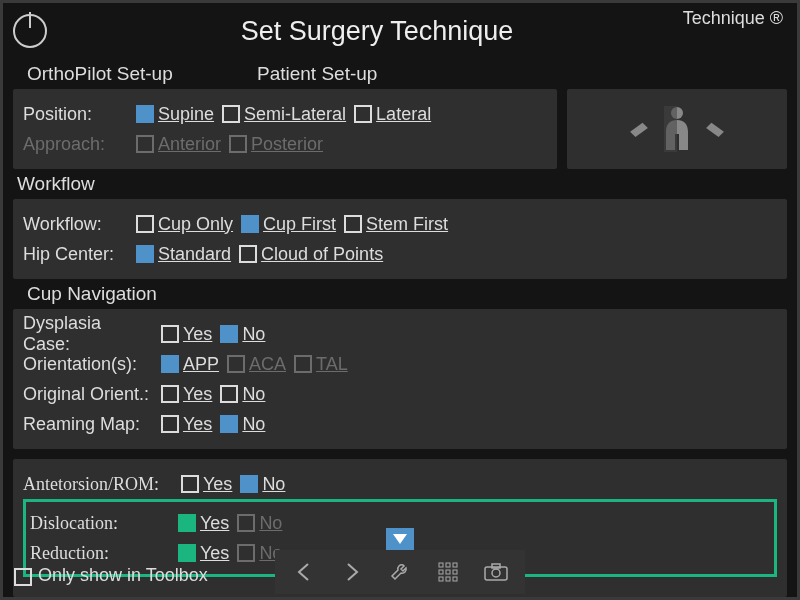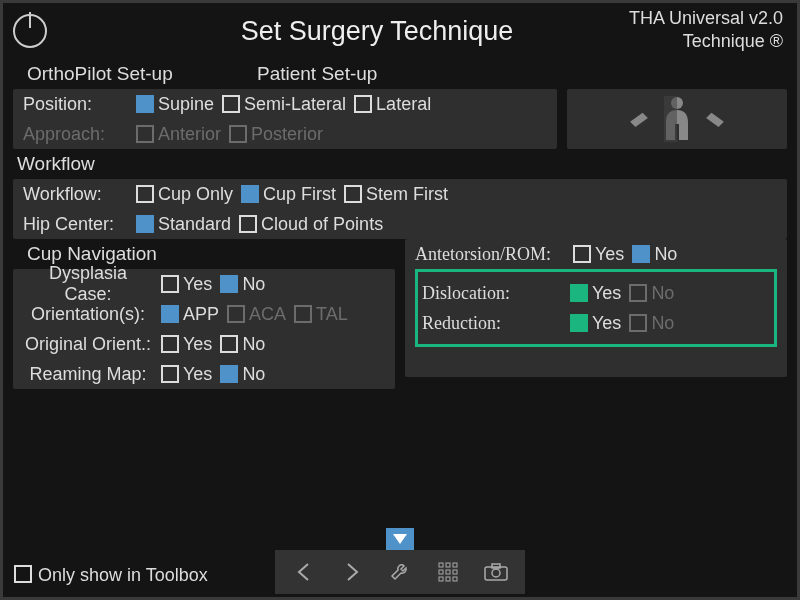--- a/index.html
+++ b/index.html
@@ -54,60 +54,62 @@
     padding: 4px 14px 4px 14px;
   }
   .row-pair {
     display: flex;
     padding: 0 10px;
     gap: 10px;
   }
   .panel {
     background: #2f2f2f;
     border-radius: 2px;
-    padding: 0 10px;
+    padding: 10px 10px;
     flex: 1;
   }
   .panel-narrow {
     width: 220px; flex: none;
     display: flex; align-items: center; justify-content: center;
     gap: 14px;
   }
   .field-row {
     display: flex;
     align-items: center;
     height: 30px;
     gap: 8px;
   }
   .field-label {
     width: 105px;
     font-size: 18px;
   }
-  .field-label.wide { width: 130px; text-align: center; }
+  .field-label.wide { width: 130px; }
   .field-label.wider { width: 150px; font-family: Liberation Serif, serif; }
   .dim { color: #6c6c6c; }
   .checkbox {
     display: inline-flex;
     align-items: center;
     gap: 4px;
     cursor: pointer;
     font-size: 18px;
+    text-decoration: underline;
   }
   .box {
     width: 18px; height: 18px;
     border: 2px solid #ddd;
     display: inline-block;
   }
   .box.checked { background: #4e92c9; border-color: #4e92c9; }
   .box.checked-green { background: #1bb57f; border-color: #1bb57f; }
   .box.dim { border-color: #6c6c6c; }
   .cols {
     display: flex;
     padding: 0 10px;
     gap: 10px;
+    flex-direction: column;
   }
   .col { flex: 1; }
   .highlight-box {
     border: 3px solid #1bb57f;
     border-radius: 0;
     padding: 6px 4px;
   }
   .toolbar {
     position: absolute;
     bottom: 6px;
@@ -133,35 +135,34 @@
     transform: translateX(-50%);
     width: 28px; height: 22px;
     background: #4e92c9;
     display: flex; align-items: center; justify-content: center;
     cursor: pointer;
   }
   .expand-tab svg { fill: #fff; }
   .only-show {
     position: absolute;
     bottom: 14px; left: 14px;
-    display: flex; align-items: flex-start; gap: 6px;
+    display: flex; align-items: flex-end; gap: 6px;
     font-size: 18px;
   }
   .tracker {
     width: 22px; height: 16px;
   }
 </style>
 </head>
 <body>
 
 <div class="header">
   <div class="power-btn"></div>
   <div class="title">Set Surgery Technique</div>
   <div class="version-block">
-    <div>THA Universal v2.0</div>
     <div>Technique ®</div>
   </div>
 </div>
 
 <div class="row-pair">
   <div class="section-label" style="width:220px">OrthoPilot Set-up</div>
   <div class="section-label" style="flex:1">Patient Set-up</div>
 </div>
 <div class="row-pair">
   <div class="panel">

